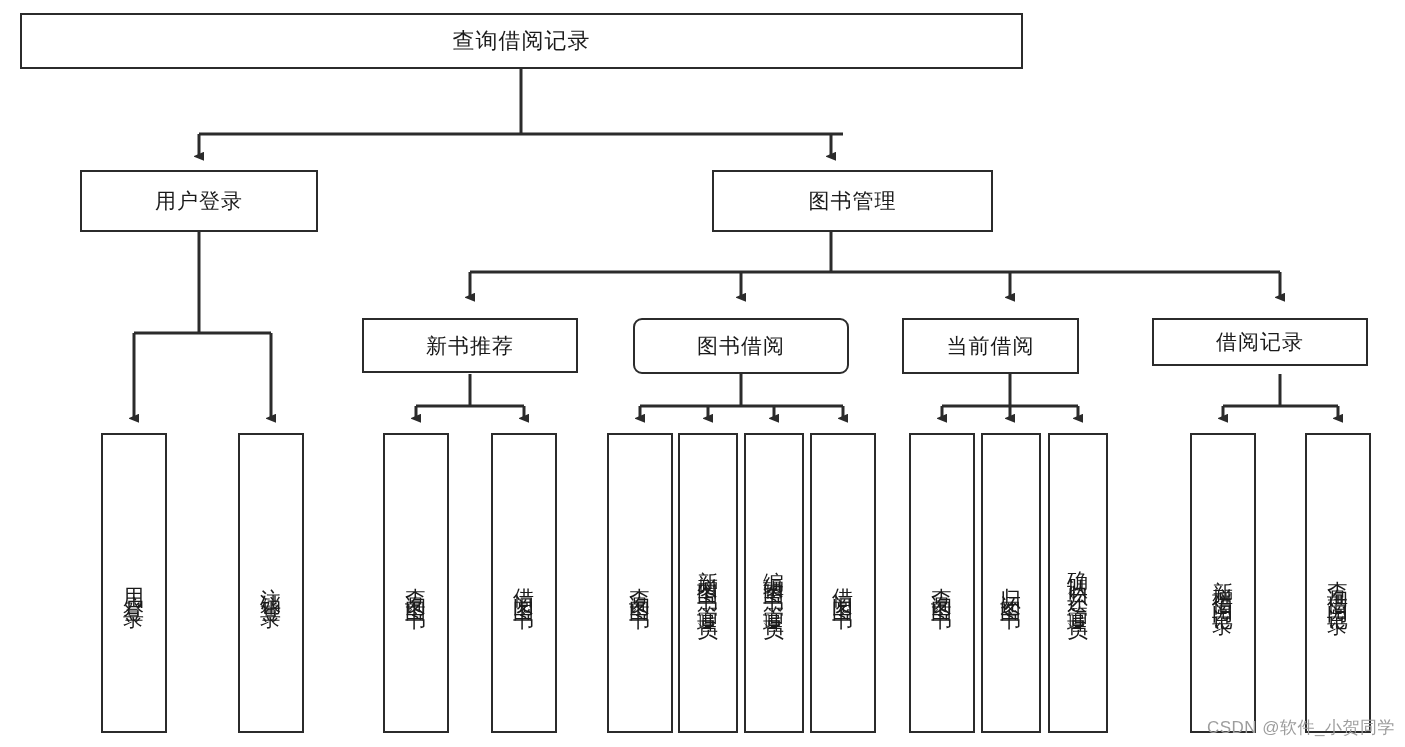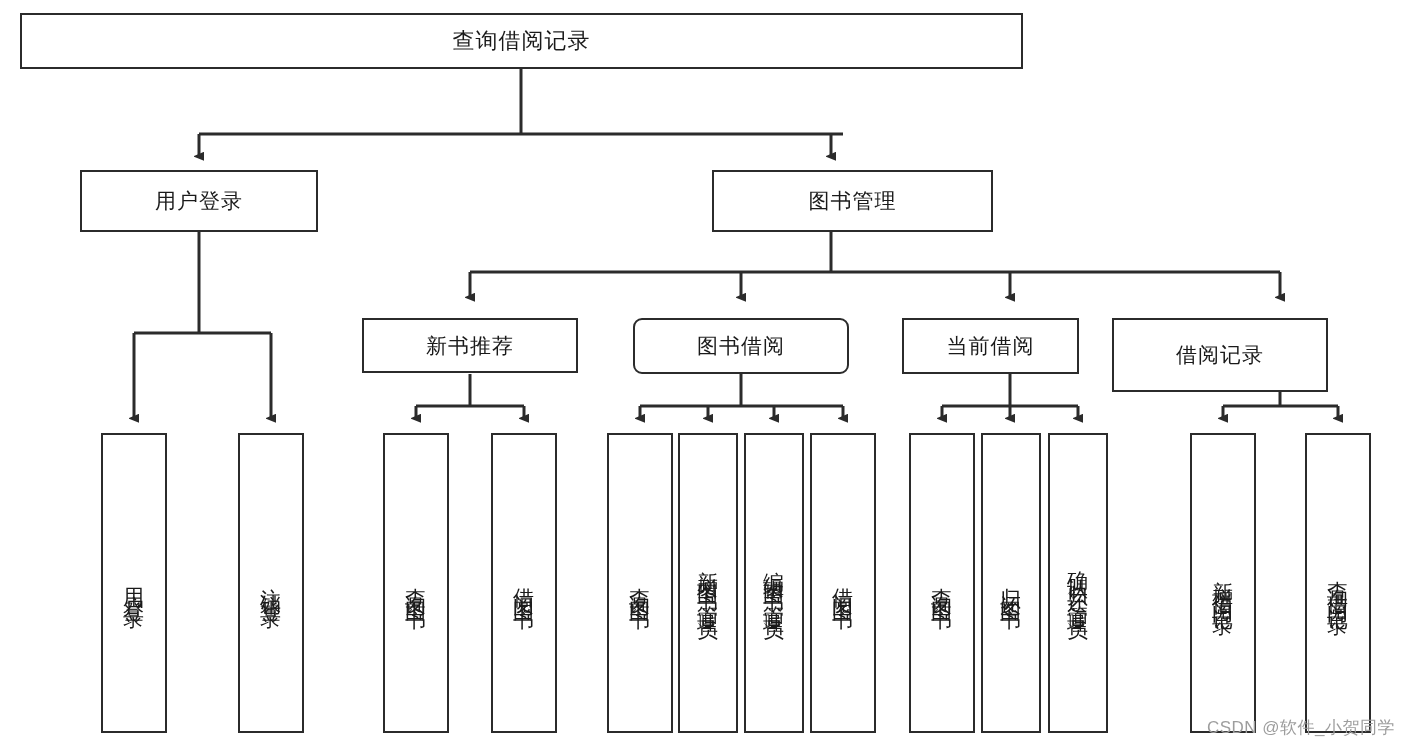--- a/index.html
+++ b/index.html
@@ -141,21 +141,21 @@
   </div>
 
   <div class="node node-h" style="left:633px; top:318px; width:216px; height:56px;border-radius:9px;">
     <span>图书借阅</span>
   </div>
 
   <div class="node node-h" style="left:902px; top:318px; width:177px; height:56px;">
     <span>当前借阅</span>
   </div>
 
-  <div class="node node-h" style="left:1112px; top:318px; width:216px; height:74px;">
+  <div class="node node-h" style="left:1152px; top:318px; width:216px; height:48px;">
     <span>借阅记录</span>
   </div>
 
   <div class="node node-v" style="left:101px; top:433px; width:66px; height:300px;">
     <span class="vtext">用户登录</span>
   </div>
 
   <div class="node node-v" style="left:238px; top:433px; width:66px; height:300px;">
     <span class="vtext">注销登录</span>
   </div>

